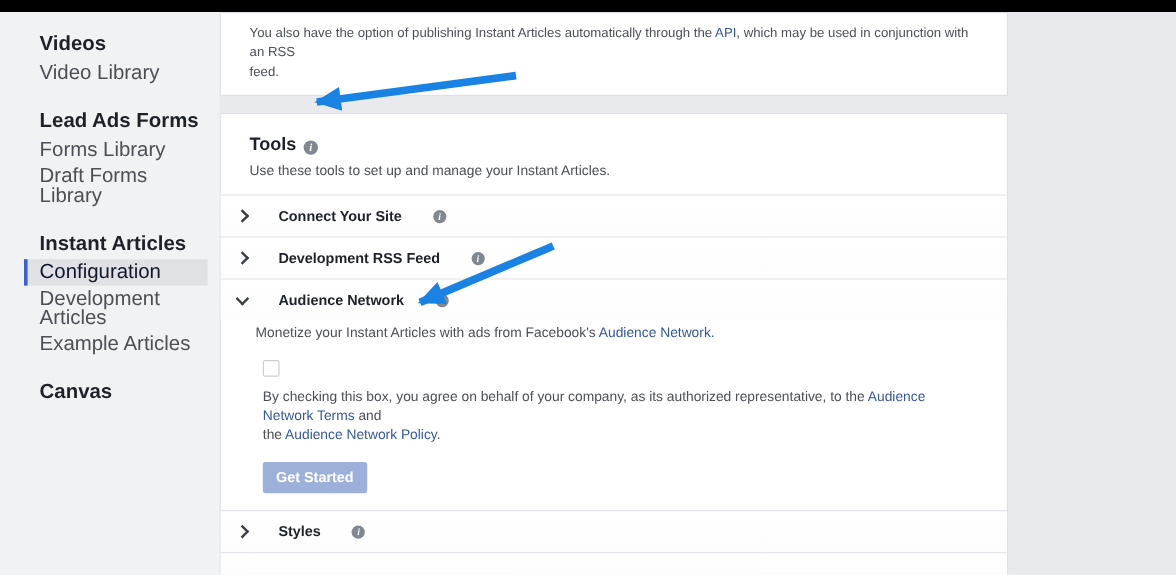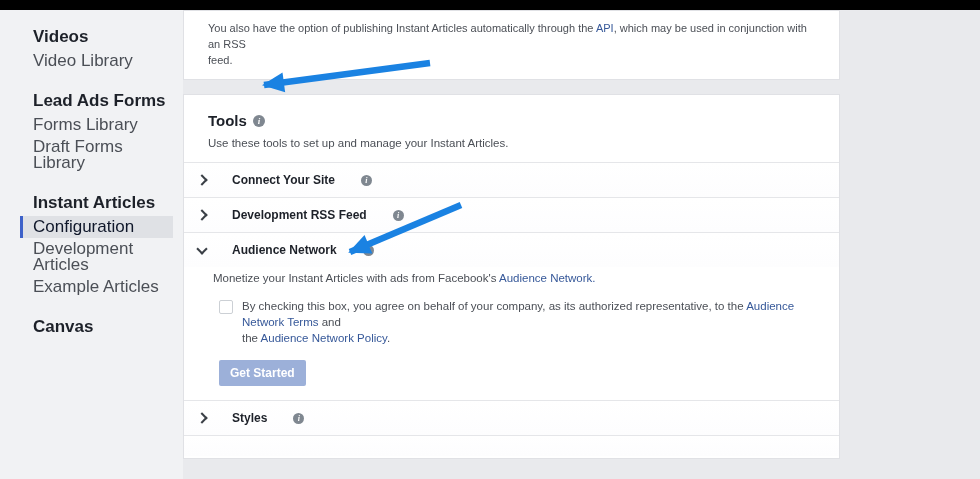--- a/index.html
+++ b/index.html
@@ -28,21 +28,21 @@
     color:#0f172a;
   }
 
   
   .content{position:absolute;left:183px;top:10px;width:657px;}
   .card{background:#fff;border:1px solid #e0e1e5;box-sizing:border-box;width:657px;}
   .card-top{padding:9px 24px 11px;font-size:11px;color:#4b4f56;line-height:16px;}
   .card-main{margin-top:14px;padding-bottom:2px;}
 
   .tools-head{padding:17px 24px 13px;}
-  .tools-title{margin:0;font-size:15px;font-weight:bold;color:#1d2129;display:flex;align-items:center;gap:6px;}
+  .tools-title{margin:0;font-size:15px;font-weight:bold;color:#1d2129;display:flex;align-items:flex-end;gap:6px;}
   .tools-sub{margin:8px 0 0;font-size:11.5px;color:#4b4f56;}
 
   .acc-row{
     display:flex;align-items:center;gap:26px;
     padding:10px 24px 10px 14px;border-top:1px solid #e5e6e9;
     font-size:12px;font-weight:bold;color:#1d2129;cursor:pointer;
     background:linear-gradient(#ffffff,#fdfdfe);
   }
   .chev{width:6px;height:6px;border-right:2px solid #3a3f46;border-bottom:2px solid #3a3f46;display:inline-block;flex:none;}
   .chev.right{transform:rotate(-45deg);}
@@ -51,21 +51,21 @@
     display:inline-flex;align-items:center;justify-content:center;
     width:11px;height:11px;border-radius:50%;background:#7f8790;color:#fff;
     font-size:8px;font-weight:bold;font-family:"Liberation Serif",serif;
     font-style:italic;flex:none;cursor:pointer;
   }
   .tools-title .info{width:12px;height:12px;font-size:9px;}
 
   .an-body{padding:0 24px 14px 29px;}
   .an-desc{margin:4px 0 0;font-size:11.5px;color:#4b4f56;line-height:15px;}
   .lnk{color:#365899;font-weight:normal;text-decoration:none;cursor:pointer;}
-  .an-check{display:flex;gap:9px;margin:12px 0 0 6px;}
+  .an-check{display:flex;gap:9px;margin:12px 0 0 6px;flex-direction:column;}
   .checkbox{
     width:12px;height:12px;border:1px solid #ccd0d5;border-radius:2px;
     background:#fff;flex:none;margin-top:2px;cursor:pointer;
   }
   .an-check-label{font-size:11.5px;color:#4b4f56;line-height:16px;}
   .btn-get-started{
     display:inline-block;margin:14px 0 0 6px;background:#9cb0d9;color:#fff;
     font-weight:bold;font-size:12px;border:none;border-radius:2px;
     padding:6px 11px;font-family:Liberation Sans, sans-serif;cursor:pointer;
   }

